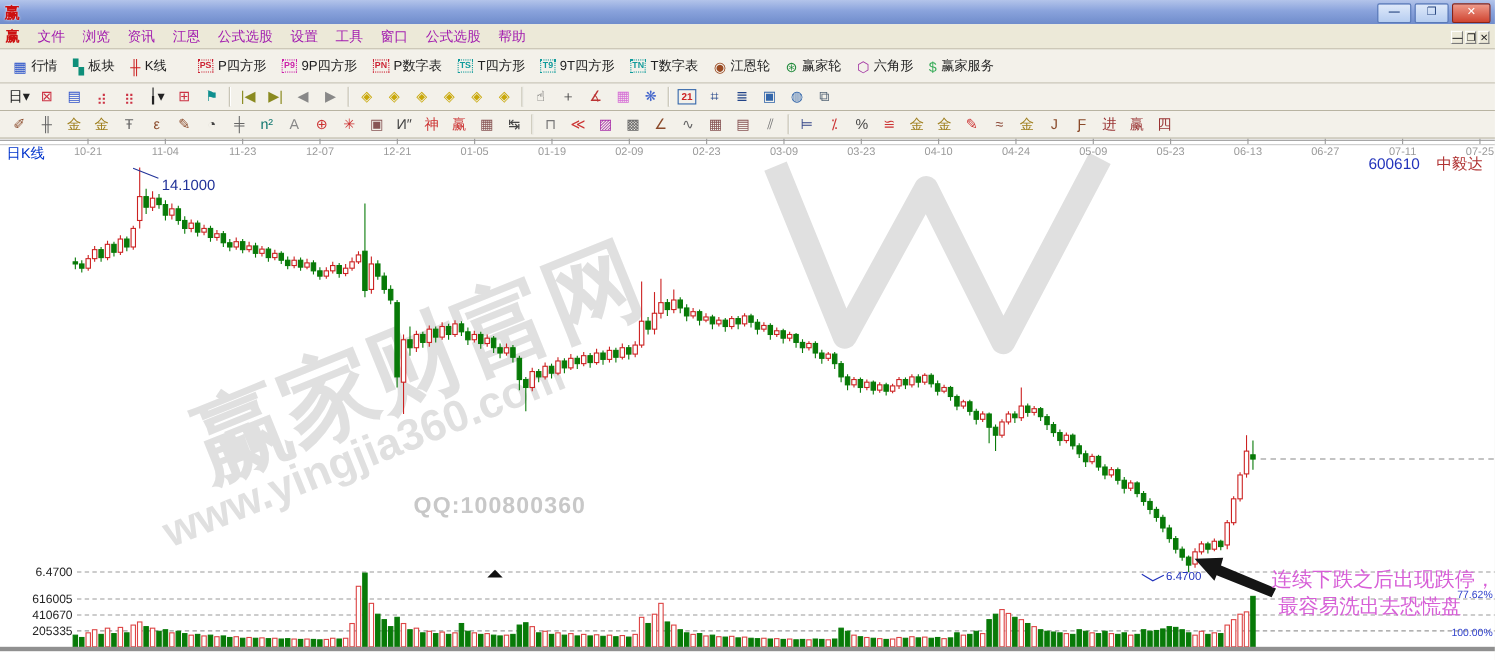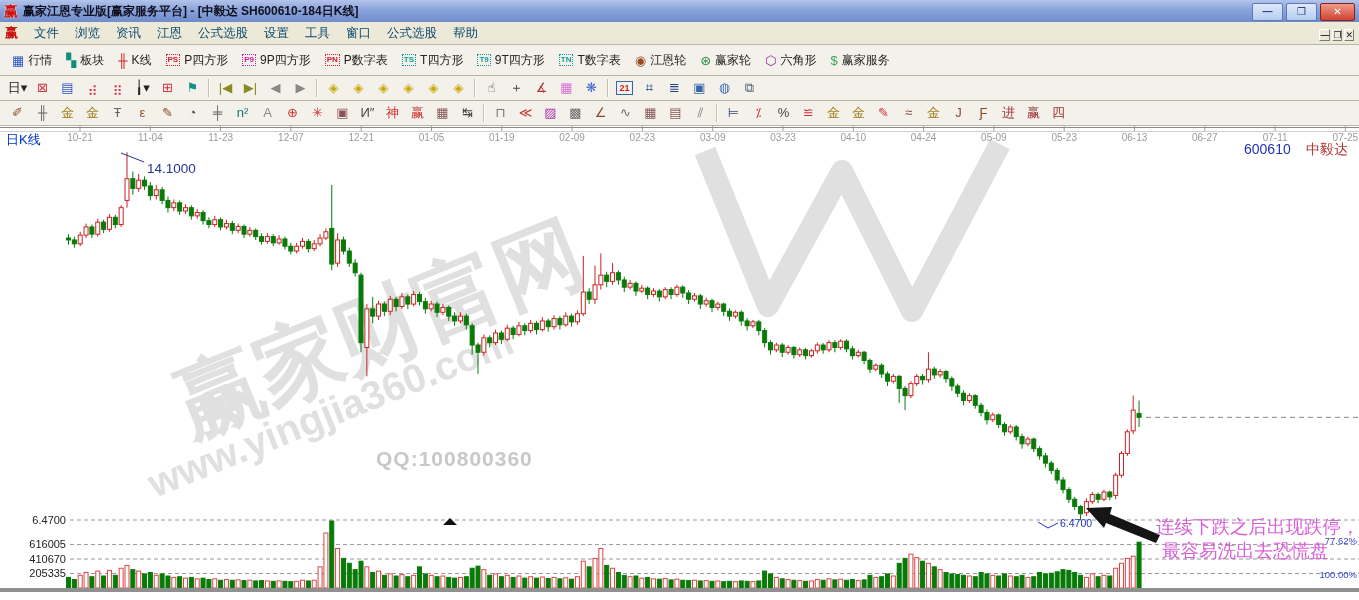--- a/index.html
+++ b/index.html
@@ -16,21 +16,21 @@
     border:1px solid #4a6aa8;border-radius:2px;font-size:12px;color:#123a8a;
     display:inline-flex;align-items:center;justify-content:center;padding:0 4px;cursor:default;}
   .wbtn{width:29px;height:16px;margin-left:3px;border-radius:2px;border:1px solid #5a7ab8;
     background:linear-gradient(#dfe9fa,#b6cdf0);color:#24437e;font-size:10px;line-height:14px;
     display:inline-flex;align-items:center;justify-content:center;font-weight:bold;}
   .wbtn.close{background:linear-gradient(#ef9a8a,#cf4430);border-color:#8a2315;color:#fff;width:33px;}
   
   .menubar{position:absolute;top:22px;left:0;right:0;height:23px;background:#ece9d8;
     border-bottom:1px solid #b8b4a2;display:flex;align-items:center;padding:0 5px;box-sizing:border-box;}
   .mlogo{color:#cc1111;font-weight:bold;font-size:13px;margin-right:8px;}
-  .menu-item{font-size:12.5px;color:#0c4a6e;padding:2px 8px;cursor:default;}
+  .menu-item{font-size:12.5px;color:#a21caf;padding:2px 8px;cursor:default;}
   .mspacer{flex:1;}
   .mctl{width:18px;height:15px;margin-left:2px;background:#ece9d8;border:1px solid;
     border-color:#fff #7a7a7a #7a7a7a #fff;font-size:9px;line-height:13px;text-align:center;
     font-weight:bold;color:#222;}
   
   .tb{position:absolute;left:0;right:0;background:#f3f1ea;border-bottom:1px solid #b8b4a2;
     display:flex;align-items:center;padding:0 5px;box-sizing:border-box;}
   .tb1{top:45px;height:31px;}
   .tb2{top:76px;height:25px;}
   .tb3{top:101px;height:25px;}
@@ -51,21 +51,20 @@
   .st-dea{left:162px;color:#2233cc;}
   .st-macd{left:246px;color:#cc22cc;}
 </style>
 </head>
 <body>
 
 <div class="app">
 
   <div class="titlebar">
     <span class="tlogo">赢</span>
-    <span class="ttitle">赢家江恩专业版[赢家服务平台] - [中毅达  SH600610-184日K线]</span>
     <span class="tspacer"></span>
     <span id="win-controls"><span class="wbtn">—</span><span class="wbtn">❐</span><span class="wbtn close">✕</span></span>
   </div>
 
   <div class="menubar">
     <span class="mlogo">赢</span>
     <span id="menu-items" style="display:flex;">
         <span class="menu-item">文件</span>
         <span class="menu-item">浏览</span>
         <span class="menu-item">资讯</span>
@@ -88,21 +87,21 @@
       </div>
       <div class="tbm-item">
         <span class="gicon" style="color: rgb(14, 143, 122);">▚</span>
         <span>板块</span>
       </div>
       <div class="tbm-item">
         <span class="gicon" style="color: rgb(204, 34, 34);">╫</span>
         <span>K线</span>
       </div>
       <div class="tbm-item">
-        <span class="licon" style="color: rgb(204, 34, 51); border-color: rgb(204, 34, 51);">PS</span>
+        <span class="licon" style="color: rgb(204, 34, 51); border-color: rgb(204, 34, 51); margin-left: 14px;">PS</span>
         <span>P四方形</span>
       </div>
       <div class="tbm-item">
         <span class="licon" style="color: rgb(204, 34, 170); border-color: rgb(204, 34, 170);">P9</span>
         <span>9P四方形</span>
       </div>
       <div class="tbm-item">
         <span class="licon" style="color: rgb(204, 34, 51); border-color: rgb(204, 34, 51);">PN</span>
         <span>P数字表</span>
       </div>

